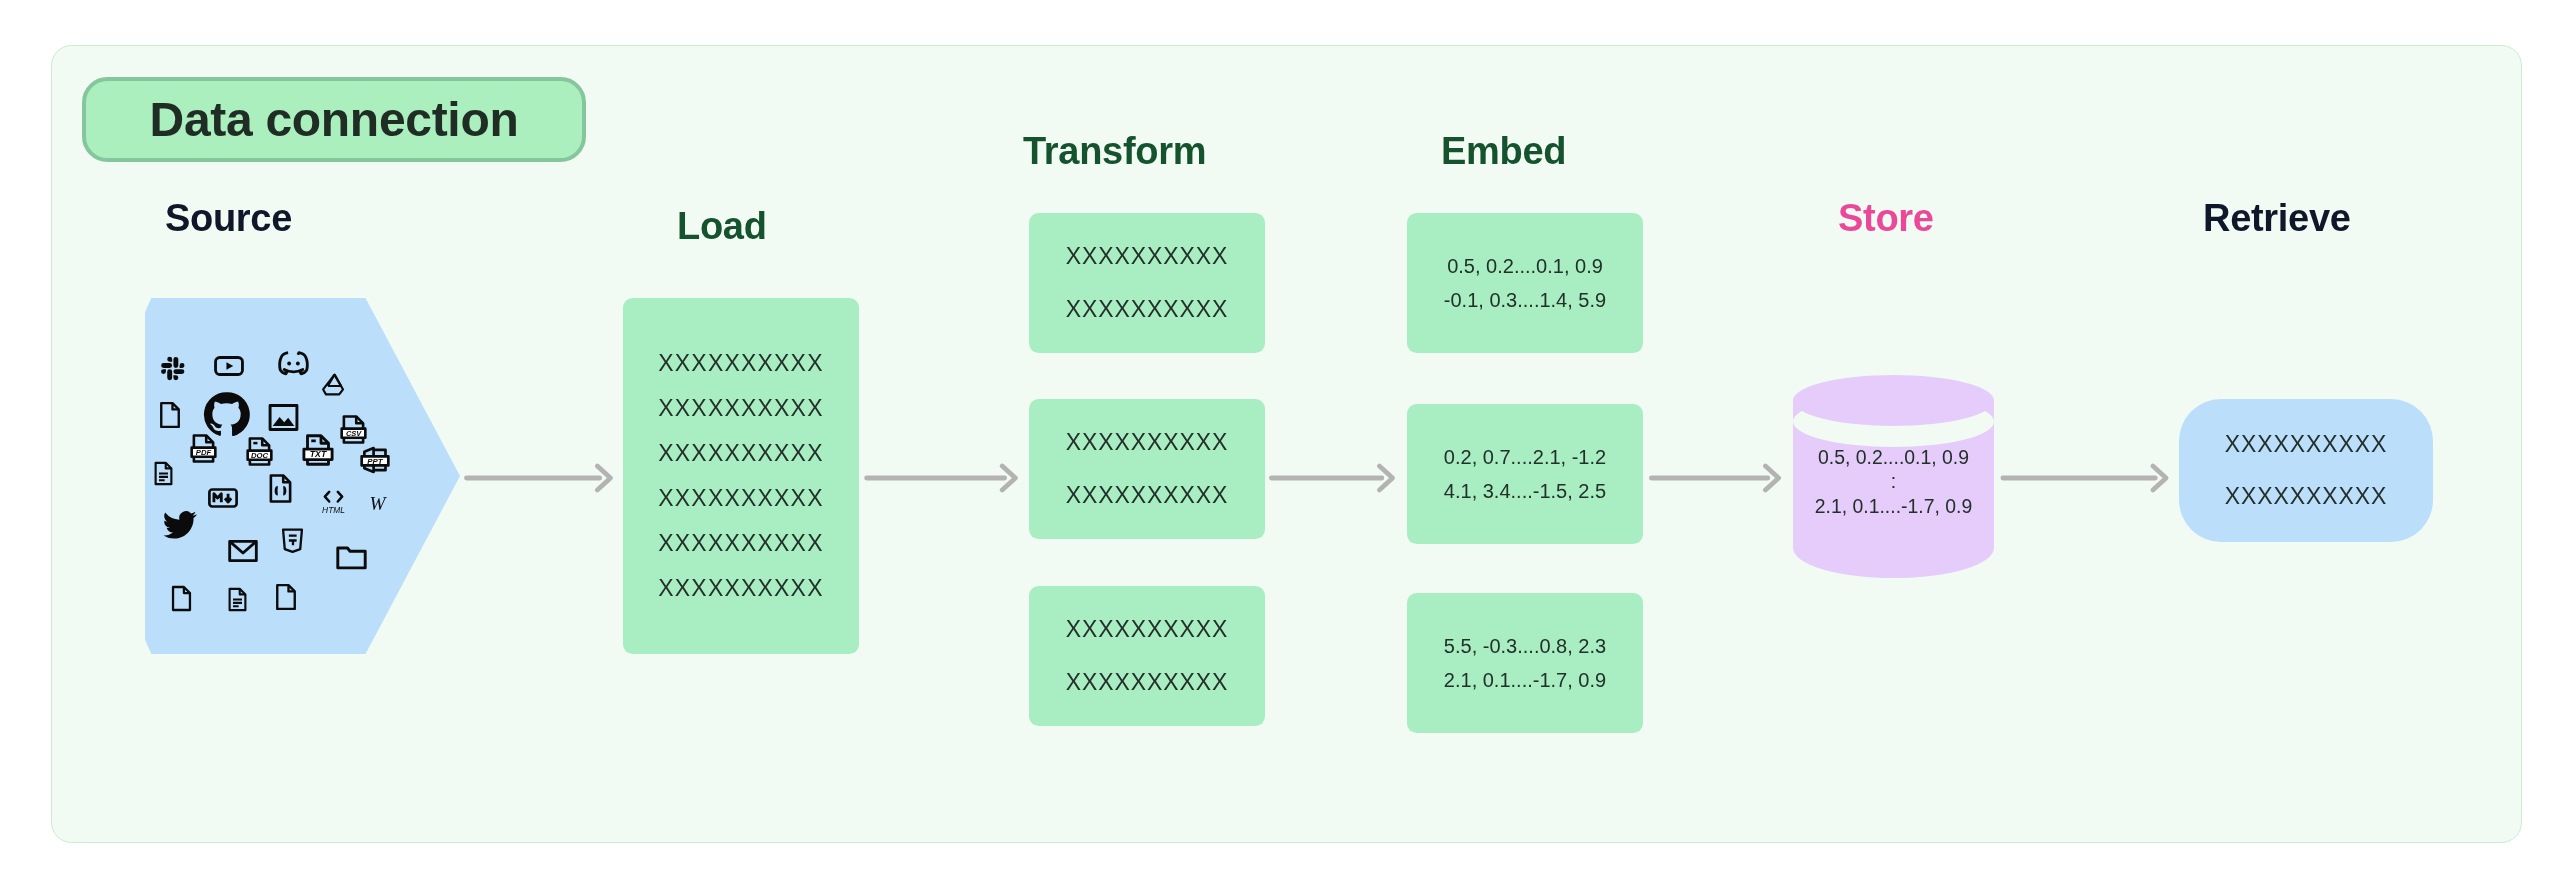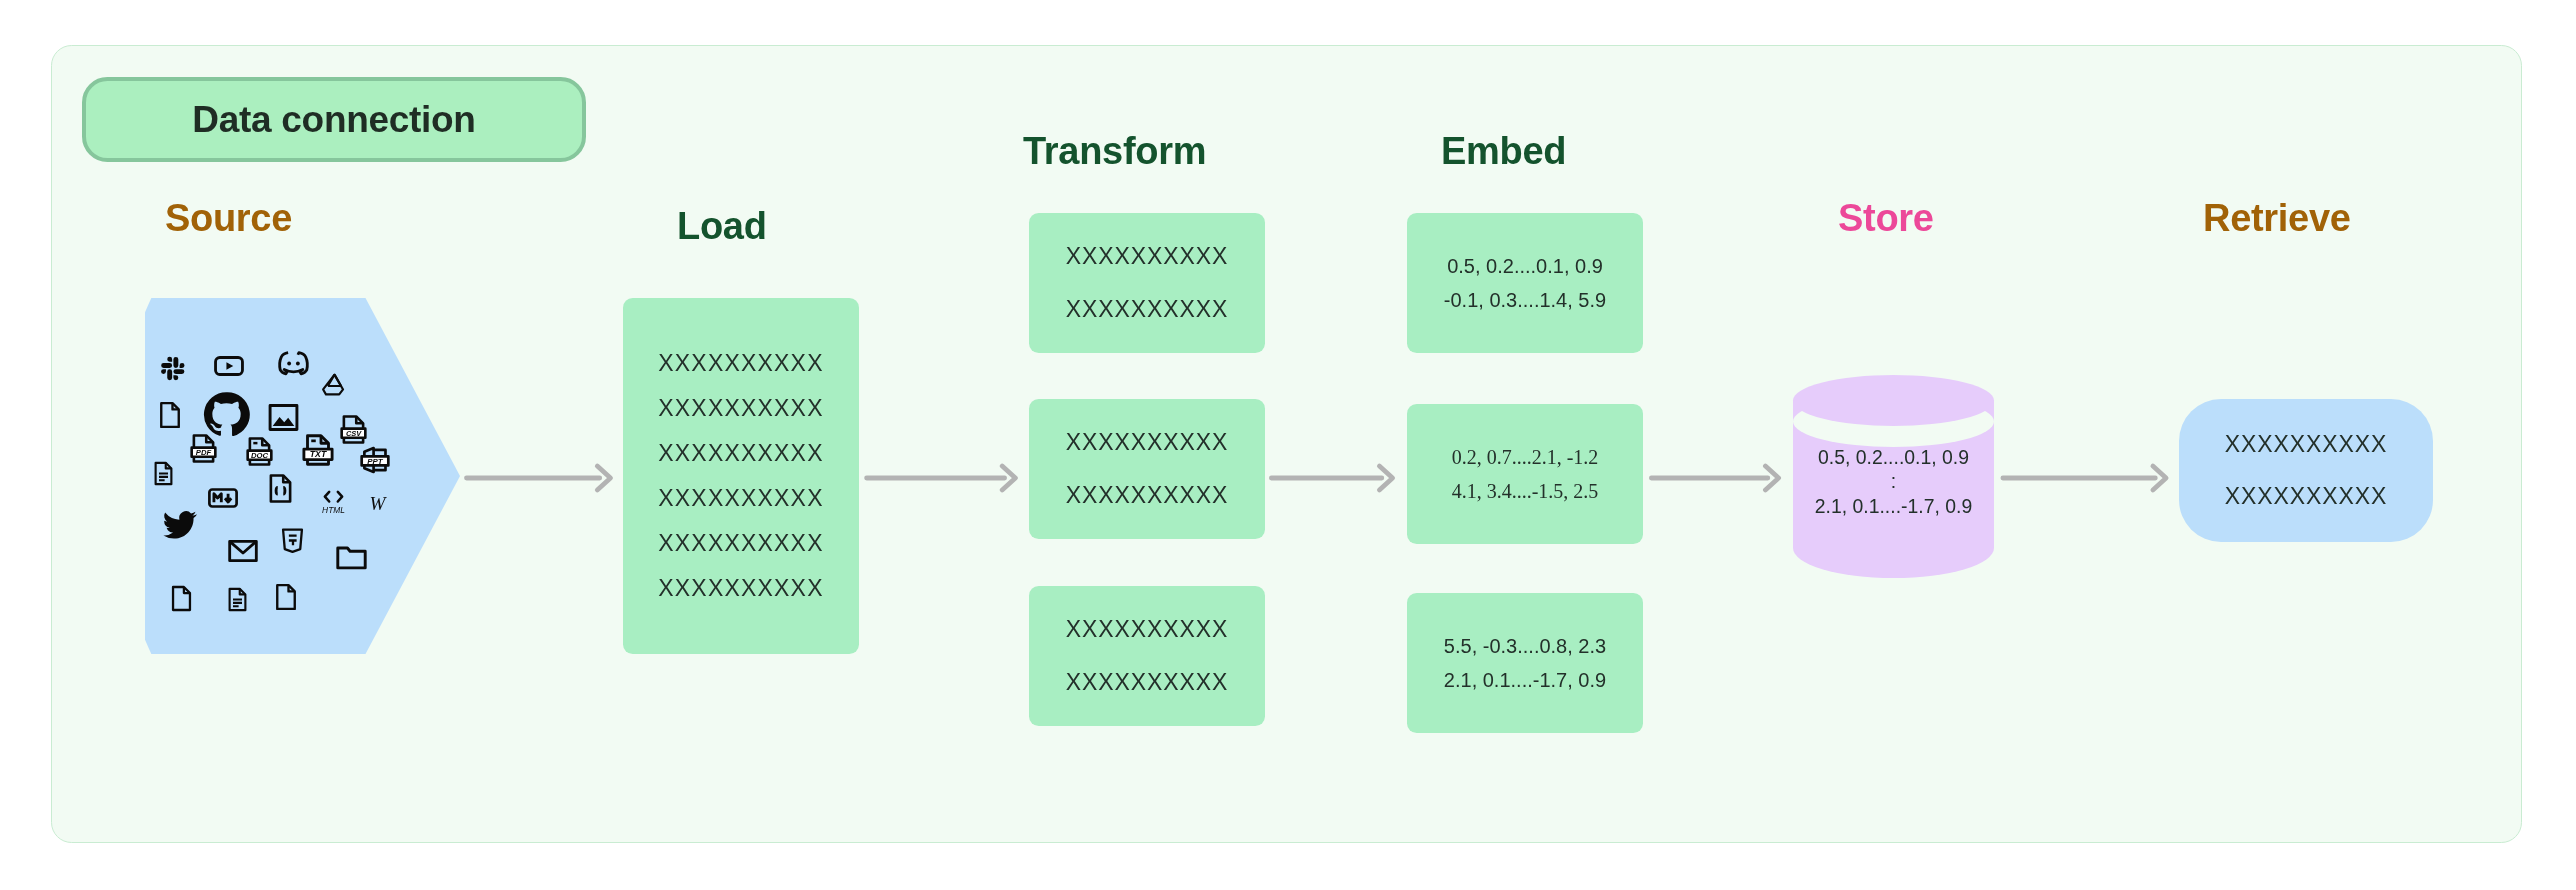--- a/index.html
+++ b/index.html
@@ -43,36 +43,36 @@
     height: 85px;
     background: #abefbf;
     border: 4.8px solid #86c69c;
     border-radius: 25.4px;
     box-sizing: border-box;
     display: flex;
     align-items: center;
     justify-content: center;
   }
   #badge .badge-label {
-    font-size: 37px;
+    font-size: 48px;
     font-weight: 700;
     color: #1f2d24;
     letter-spacing: -0.3px;
     white-space: nowrap;
   }
 
   
   .heading {
     position: absolute;
     font-size: 38px;
     font-weight: 700;
     letter-spacing: -0.3px;
     white-space: nowrap;
   }
-  .heading.blue  { color: #a16207; text-align: right; }
+  .heading.blue  { color: #0f172a; text-align: right; }
   .heading.green { color: #14532d; }
   .heading.purple{ color: #ec4899; }
 
   #h-source    { left: 165px;  top: 197px; }
   #h-load      { left: 677px; top: 205px; }
   #h-transform { left: 1023px; top: 130px; }
   #h-embed     { left: 1441px; top: 130px; }
   #h-store     { left: 1838px; top: 197px; }
   #h-retrieve  { left: 2203px; top: 197px; }
 
@@ -145,21 +145,21 @@
   #t-box-3 { top: 586px; }
 
   
   .ebox {
     left: 1407px;
     width: 236px;
     height: 140px;
     gap: 11px;
   }
   #e-box-1 { top: 213px; }
-  #e-box-2 { top: 404px; font-family: Liberation Serif, serif; }
+  #e-box-2 { top: 404px; }
   #e-box-3 { top: 593px; }
   .ebox .row {
     font-size: 20px;
     letter-spacing: 0px;
     font-weight: 400;
   }
 
   
   #store-cyl {
     position: absolute;

